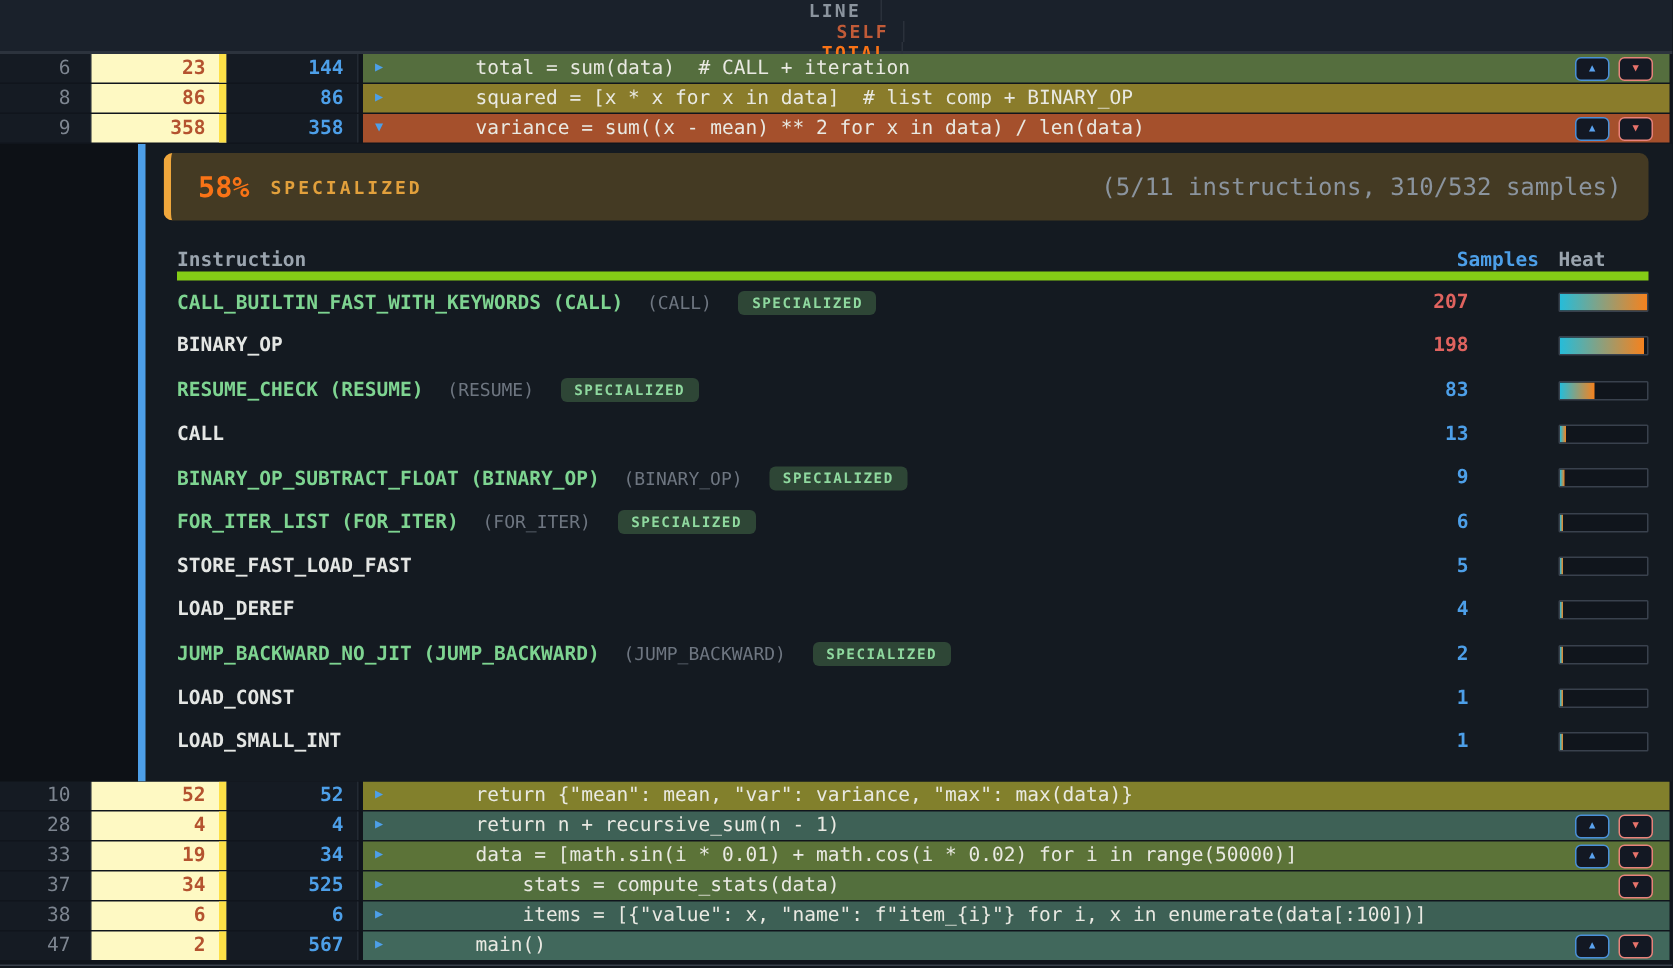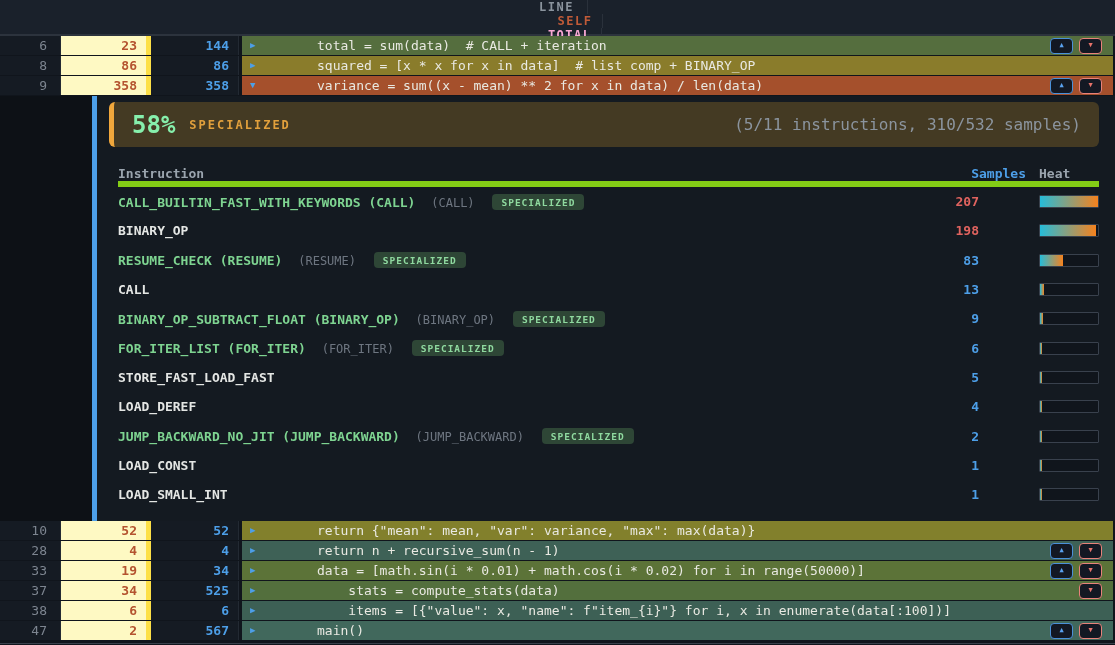--- a/index.html
+++ b/index.html
@@ -13,21 +13,21 @@
   .hdr-row {
     display:flex; height:36px; background:#1a212b;
     border-bottom:2px solid #2c333d; align-items:center;
     font-size:12px; font-weight:bold; letter-spacing:1.5px; color:#8b949e;flex-direction:column;
   }
   .col-line  { width:61px;  text-align:right; padding-right:13px; border-right:1px solid #2a313b; }
   .col-self  { width:90px;  text-align:right; padding-right:9px; border-right:1px solid #2a313b; }
   .col-total { width:88px;  text-align:right; padding-right:9px;  border-right:1px solid #2a313b; }
   .col-code  { flex:1; padding-left:16px; border-right:none; }
   .hdr-row .col-self  { color:#c15b38; }
-  .hdr-row .col-total { color:#f9a8d4;text-decoration:underline; }
+  .hdr-row .col-total { color:#f97316;text-decoration:underline; }
   
   .crow { display:flex; height:20px; line-height:19px; font-size:13px; border-bottom:1px solid #10151c; }
   .crow .col-line  { color:#7d8590; background:#151b23; border-right:1px solid #232a33; }
   .crow .col-self  { color:#b4532f; font-weight:bold; background:#fef9c3; border-right:5px solid #fde047; }
   .crow .col-total { color:#4d9fe8; font-weight:bold; background:#151b23; border-right:1px solid #232a33; }
   .codecell {
     flex:1; display:flex; align-items:center;
     margin-left:3px; margin-right:2px; padding-left:8px;
   }
   .marker { width:16px; font-size:9px; color:#4d9fe8; cursor:pointer; flex:none; }
@@ -42,21 +42,21 @@
   .navbtn.down { border-color:#e8827a; color:#e8736b; }
   
   .panel { position:relative; height:425px; background:#141a21; overflow:hidden; }
   .panel-leftstrip { position:absolute; left:0; top:0; bottom:0; width:92px; background:#0d1116; }
   .panel-vline { position:absolute; left:92px; top:0; bottom:0; width:5px; background:#4d9fe8; }
   .banner {
     position:relative; margin:6px 16px 0 109px; height:45px;
     background:#443a23; border-left:5px solid #f0a73c; border-radius:6px;
     display:flex; align-items:center; padding:0 18px;
   }
-  .banner-pct { color:#86efac; font-size:24px; font-weight:bold; }
+  .banner-pct { color:#f97316; font-size:19px; font-weight:bold; }
   .banner-label { color:#e2a03c; font-size:12px; font-weight:bold; letter-spacing:2px; margin-left:14px; }
   .banner-meta { margin-left:auto; color:#8b949e; font-size:16px; }
   .itable { position:relative; margin-left:118px; width:981px; }
   .itable-hdr {
     display:flex; align-items:flex-end; height:24px; margin-top:16px;
     border-bottom:6px solid #84cc16;
     font-size:13px; font-weight:bold; color:#9aa4ae;
   }
   .ic-name { flex:1; }
   .ic-samples { width:70px; text-align:right; }

